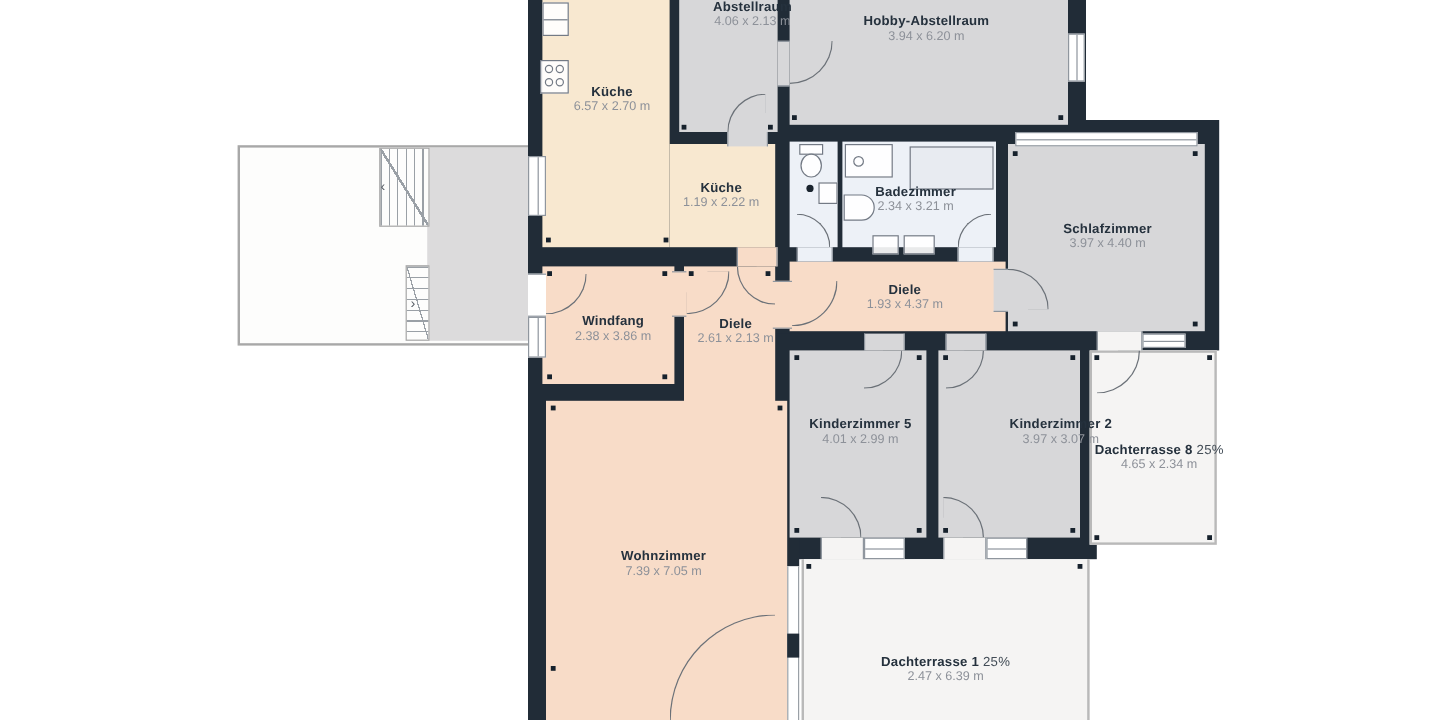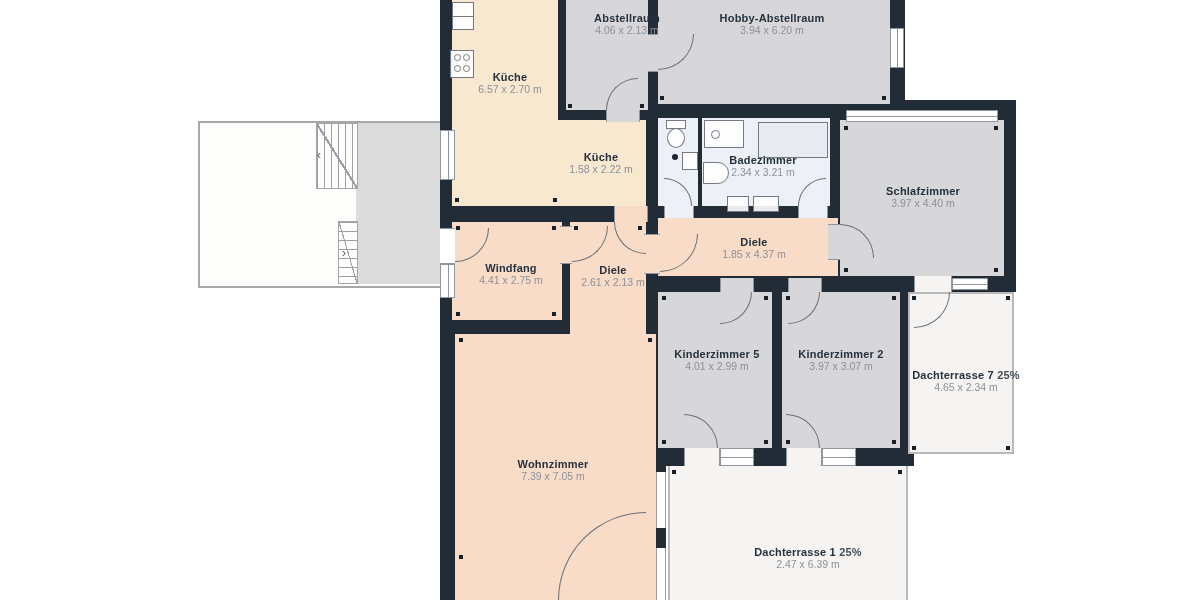--- a/index.html
+++ b/index.html
@@ -33,21 +33,21 @@
       linear-gradient(to top right, transparent 48.5%, #9aa0a6 48.5%, #9aa0a6 51.5%, transparent 51.5%),
       repeating-linear-gradient(to right, #9aa0a6 0 1px, transparent 1px 7px);}
   .flight-v{background-image:
       linear-gradient(to top right, transparent 48.5%, #9aa0a6 48.5%, #9aa0a6 51.5%, transparent 51.5%),
       repeating-linear-gradient(to bottom, #9aa0a6 0 1px, transparent 1px 9px);}
   .stair-arrow{position:absolute;font-size:12px;color:#5a6067;line-height:1;}
   .glass{position:absolute;background:#fff;border-left:1px solid #9aa0a6;border-right:1px solid #9aa0a6;box-sizing:border-box;}
   .lbl{position:absolute;transform:translate(-50%,-50%);text-align:center;white-space:nowrap;}
   .nm{font-weight:bold;font-size:11px;color:var(--title);letter-spacing:.2px;}
   .dm{font-size:10.5px;color:var(--dims);margin-top:0;}
-  .pct{font-weight:bold;color:#434d57;}
+  .pct{font-weight:normal;color:#434d57;}
   .burner{position:absolute;width:7px;height:7px;border:1.5px solid #737a85;border-radius:50%;box-sizing:border-box;}
   .dot{position:absolute;width:6px;height:6px;border-radius:50%;background:#1a242e;}
 </style>
 </head>
 <body>
 
 <div class="canvas">
 
   <div class="annex">
     <div class="landing" style="left:156px;top:0px;width:85px;height:161px;"></div>
@@ -141,69 +141,69 @@
   </div>
   <div class="fix" style="left:758px;top:122px;width:70px;height:36px;background:#e8ebf1;"></div>
   <div class="fix" style="left:703px;top:162px;width:26px;height:22px;border-radius:0 11px 11px 0;"></div>
   <div class="fix" style="left:727px;top:196px;width:22px;height:16px;"></div>
   <div class="fix" style="left:753px;top:196px;width:26px;height:16px;"></div>
 
   <div class="lbl" style="left:510px;top:83px;">
     <div class="nm">Küche</div>
     <div class="dm">6.57 x 2.70 m</div>
   </div>
-  <div class="lbl" style="left:627px;top:24px;">
+  <div class="lbl" style="left:627px;top:12px;">
     <div class="nm">Abstellraum</div>
     <div class="dm">4.06 x 2.13 m</div>
   </div>
   <div class="lbl" style="left:772px;top:24px;">
     <div class="nm">Hobby-Abstellraum</div>
     <div class="dm">3.94 x 6.20 m</div>
   </div>
   <div class="lbl" style="left:601px;top:163px;">
     <div class="nm">Küche</div>
-    <div class="dm">1.58 x 2.22 m</div>
+    <div class="dm">1.19 x 2.22 m</div>
   </div>
   <div class="lbl" style="left:763px;top:166px;">
     <div class="nm">Badezimmer</div>
     <div class="dm">2.34 x 3.21 m</div>
   </div>
   <div class="lbl" style="left:923px;top:197px;">
     <div class="nm">Schlafzimmer</div>
     <div class="dm">3.97 x 4.40 m</div>
   </div>
   <div class="lbl" style="left:754px;top:248px;">
     <div class="nm">Diele</div>
-    <div class="dm">1.85 x 4.37 m</div>
+    <div class="dm">1.93 x 4.37 m</div>
   </div>
   <div class="lbl" style="left:511px;top:274px;">
     <div class="nm">Windfang</div>
-    <div class="dm">4.41 x 2.75 m</div>
+    <div class="dm">2.38 x 3.86 m</div>
   </div>
   <div class="lbl" style="left:613px;top:276px;">
     <div class="nm">Diele</div>
     <div class="dm">2.61 x 2.13 m</div>
   </div>
   <div class="lbl" style="left:717px;top:360px;">
     <div class="nm">Kinderzimmer 5</div>
     <div class="dm">4.01 x 2.99 m</div>
   </div>
-  <div class="lbl" style="left:841px;top:360px;">
+  <div class="lbl" style="left:884px;top:360px;">
     <div class="nm">Kinderzimmer 2</div>
     <div class="dm">3.97 x 3.07 m</div>
   </div>
   <div class="lbl" style="left:966px;top:381px;">
-    <div class="nm"><span>Dachterrasse 7</span> <span class="pct">25%</span></div>
+    <div class="nm"><span>Dachterrasse 8</span> <span class="pct">25%</span></div>
     <div class="dm">4.65 x 2.34 m</div>
   </div>
   <div class="lbl" style="left:553px;top:470px;">
     <div class="nm">Wohnzimmer</div>
     <div class="dm">7.39 x 7.05 m</div>
   </div>
-  <div class="lbl" style="left:808px;top:558px;">
+  <div class="lbl" style="left:788px;top:558px;">
     <div class="nm"><span>Dachterrasse 1</span> <span class="pct">25%</span></div>
     <div class="dm">2.47 x 6.39 m</div>
   </div>
 
 <div class="tick" style="left: 568px; top: 104px;"></div>
     <div class="tick" style="left: 640px; top: 104px;"></div>
     <div class="tick" style="left: 660px; top: 96px;"></div>
     <div class="tick" style="left: 882px; top: 96px;"></div>
     <div class="tick" style="left: 844px; top: 126px;"></div>
     <div class="tick" style="left: 994px; top: 126px;"></div>

